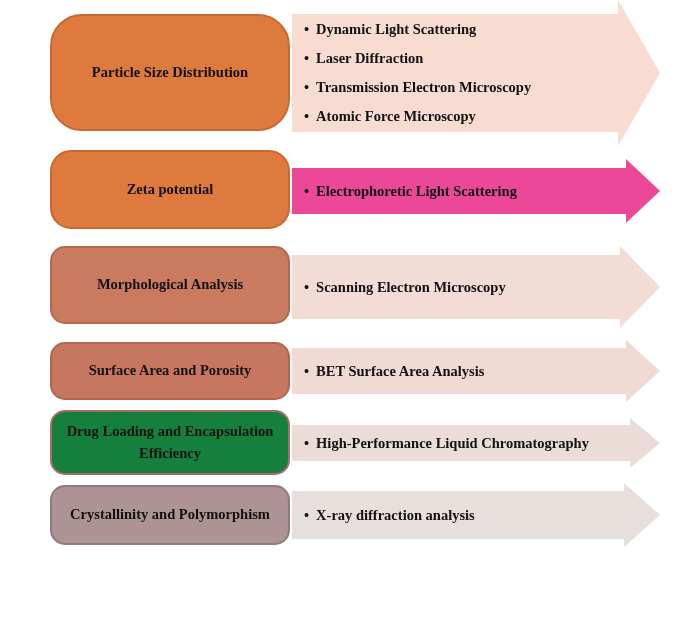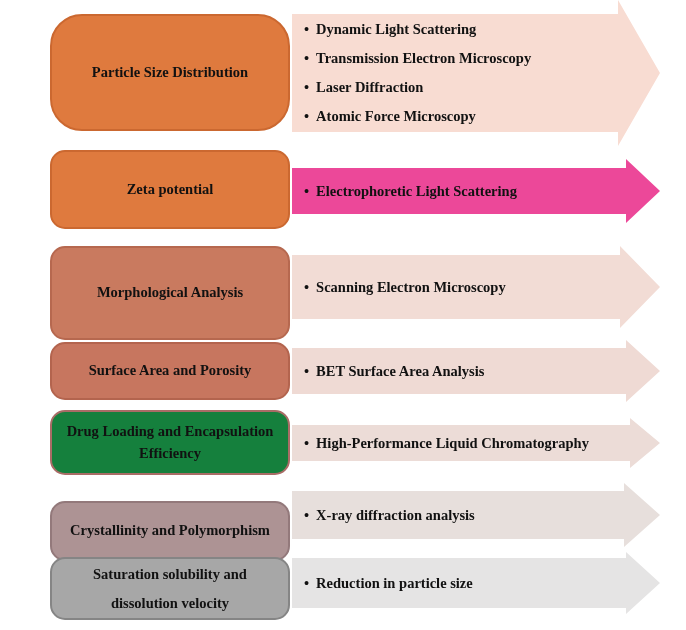--- a/index.html
+++ b/index.html
@@ -13,30 +13,30 @@
   }
   .row{position:absolute;left:0;width:686px;}
   
   .row:nth-of-type(1){top:0;height:148px;}
   .row:nth-of-type(1) .box{top:14px;height:117px;border-radius:32px;}
   .row:nth-of-type(1) .arrow{top:0;height:146px;--i:14px;--h:42px;}
   .row:nth-of-type(2){top:148px;height:98px;}
   .row:nth-of-type(2) .box{top:2px;height:79px;}
   .row:nth-of-type(2) .arrow{top:11px;height:64px;--i:9px;--h:34px;}
   .row:nth-of-type(3){top:246px;height:96px;}
-  .row:nth-of-type(3) .box{top:0;height:94px;}
+  .row:nth-of-type(3) .box{top:0;height:78px;}
   .row:nth-of-type(3) .arrow{top:0;height:82px;--i:9px;--h:40px;}
   .row:nth-of-type(4){top:342px;height:68px;}
   .row:nth-of-type(4) .box{top:0;height:58px;font-family:Liberation Serif, serif;}
   .row:nth-of-type(4) .arrow{top:-2px;height:62px;--i:8px;--h:34px;}
   .row:nth-of-type(5){top:410px;height:75px;padding-left:24px;}
   .row:nth-of-type(5) .box{top:0;height:65px;}
   .row:nth-of-type(5) .arrow{top:8px;height:50px;--i:7px;--h:30px;}
   .row:nth-of-type(6){top:485px;height:72px;}
-  .row:nth-of-type(6) .box{top:16px;height:60px;}
+  .row:nth-of-type(6) .box{top:0;height:60px;}
   .row:nth-of-type(6) .arrow{top:-2px;height:64px;--i:8px;--h:36px;}
   .row:nth-of-type(7){top:557px;height:73px;}
   .row:nth-of-type(7) .box{top:0;height:63px;}
   .row:nth-of-type(7) .arrow{top:-5px;height:62px;--i:6px;--h:34px;}
   .row:nth-of-type(7) .box{line-height:1.95;}
 
   .box{
     position:absolute;left:50px;width:240px;
     box-sizing:border-box;
     border:2px solid;
@@ -73,36 +73,36 @@
   .bdot{display:inline-block;margin-right:7px;}
 </style>
 </head>
 <body>
 
 <div class="canvas" id="canvas">
     <div class="row">
       <div class="arrow" style="background: rgb(248, 220, 210);">
         <ul class="methods">
           <li><span class="bdot">•</span><span>Dynamic Light Scattering</span></li>
+          <li><span class="bdot">•</span><span>Laser Diffraction</span></li>
           <li><span class="bdot">•</span><span>Transmission Electron Microscopy</span></li>
-          <li><span class="bdot">•</span><span>Laser Diffraction</span></li>
           <li><span class="bdot">•</span><span>Atomic Force Microscopy</span></li>
         </ul>
       </div>
       <div class="box" style="background: rgb(223, 122, 62); border-color: rgb(203, 104, 48);">
         <span>Particle Size Distribution</span>
       </div>
     </div>
     <div class="row">
       <div class="arrow" style="background: #ec4899;">
         <ul class="methods">
           <li><span class="bdot">•</span><span>Electrophoretic Light Scattering</span></li>
         </ul>
       </div>
-      <div class="box" style="background: rgb(223, 122, 62); border-color: rgb(203, 104, 48);">
+      <div class="box" style="background: rgb(223, 122, 62); border-color: rgb(203, 104, 48); border-radius: 21px;">
         <span>Zeta potential</span>
       </div>
     </div>
     <div class="row">
       <div class="arrow" style="background: rgb(242, 220, 213);">
         <ul class="methods">
           <li><span class="bdot">•</span><span>Scanning Electron Microscopy</span></li>
         </ul>
       </div>
       <div class="box" style="background: rgb(201, 122, 95); border-color: rgb(182, 104, 79);">
@@ -132,23 +132,13 @@
     <div class="row">
       <div class="arrow" style="background: rgb(231, 223, 220);">
         <ul class="methods">
           <li><span class="bdot">•</span><span>X-ray diffraction analysis</span></li>
         </ul>
       </div>
       <div class="box" style="background: rgb(173, 147, 148); border-color: rgb(147, 121, 123);">
         <span>Crystallinity and Polymorphism</span>
       </div>
     </div>
-    <div class="row">
-      <div class="arrow" style="background: rgb(229, 228, 228);">
-        <ul class="methods">
-          <li><span class="bdot">•</span><span>Reduction in particle size</span></li>
-        </ul>
-      </div>
-      <div class="box" style="background: rgb(167, 167, 167); border-color: rgb(133, 133, 133);">
-        <span>Saturation solubility and dissolution velocity</span>
-      </div>
-    </div>
   </div>
 
 </body></html>

